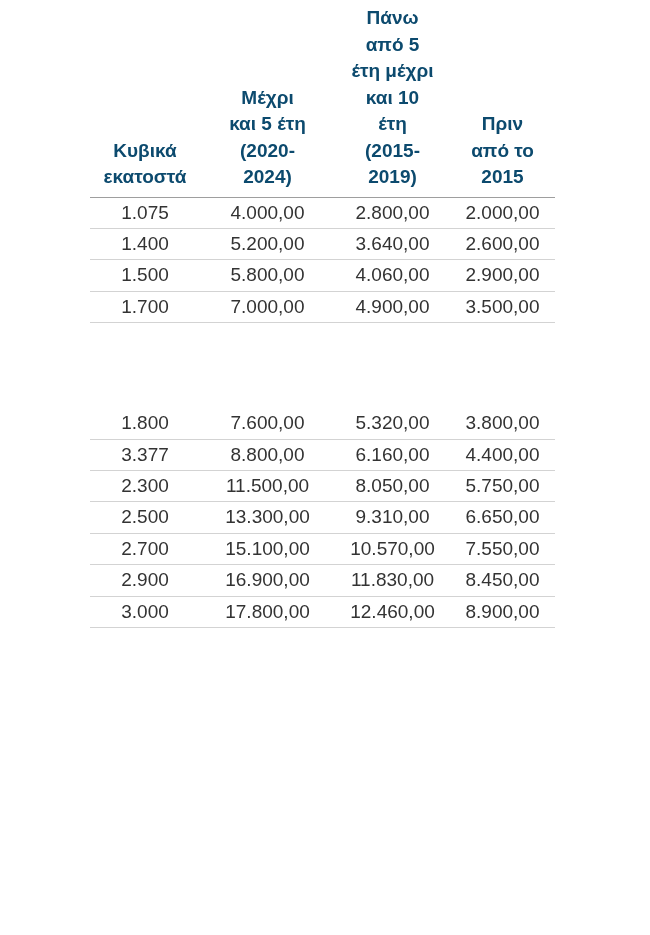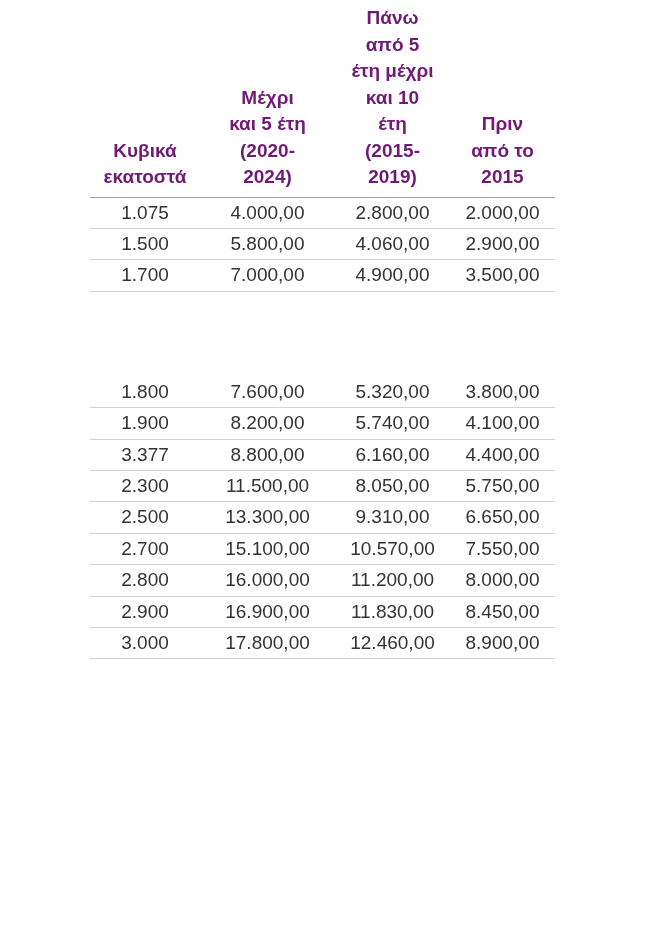--- a/index.html
+++ b/index.html
@@ -31,21 +31,21 @@
   table.fees th {
     font-weight: bold;
     text-align: center;
     vertical-align: bottom;
     white-space: pre-line;
     line-height: 26.5px;
     height: 197px;
     box-sizing: border-box;
     padding: 0 2px 6px 2px;
     border-bottom: 1px solid #9e9e9e;
-    color: #701a75;
+    color: #0c4a6e;
   }
   table.fees td {
     text-align: center;
     vertical-align: middle;
     height: 30.4px;
     line-height: 30.4px;
     padding: 0;
     border-bottom: 1px solid #d3d3d3;
     color: #333333;
   }
@@ -86,20 +86,26 @@
       </tr>
     </thead>
     <tbody>
         <tr>
           <td>1.075</td>
           <td>4.000,00</td>
           <td>2.800,00</td>
           <td>2.000,00</td>
         </tr>
         <tr>
+          <td>1.400</td>
+          <td>5.200,00</td>
+          <td>3.640,00</td>
+          <td>2.600,00</td>
+        </tr>
+        <tr>
           <td>1.500</td>
           <td>5.800,00</td>
           <td>4.060,00</td>
           <td>2.900,00</td>
         </tr>
         <tr>
           <td>1.700</td>
           <td>7.000,00</td>
           <td>4.900,00</td>
           <td>3.500,00</td>
@@ -117,26 +123,20 @@
         <col class="c4">
     </colgroup>
     <tbody>
         <tr>
           <td>1.800</td>
           <td>7.600,00</td>
           <td>5.320,00</td>
           <td>3.800,00</td>
         </tr>
         <tr>
-          <td>1.900</td>
-          <td>8.200,00</td>
-          <td>5.740,00</td>
-          <td>4.100,00</td>
-        </tr>
-        <tr>
           <td>3.377</td>
           <td>8.800,00</td>
           <td>6.160,00</td>
           <td>4.400,00</td>
         </tr>
         <tr>
           <td>2.300</td>
           <td>11.500,00</td>
           <td>8.050,00</td>
           <td>5.750,00</td>
@@ -147,26 +147,20 @@
           <td>9.310,00</td>
           <td>6.650,00</td>
         </tr>
         <tr>
           <td>2.700</td>
           <td>15.100,00</td>
           <td>10.570,00</td>
           <td>7.550,00</td>
         </tr>
         <tr>
-          <td>2.800</td>
-          <td>16.000,00</td>
-          <td>11.200,00</td>
-          <td>8.000,00</td>
-        </tr>
-        <tr>
           <td>2.900</td>
           <td>16.900,00</td>
           <td>11.830,00</td>
           <td>8.450,00</td>
         </tr>
         <tr>
           <td>3.000</td>
           <td>17.800,00</td>
           <td>12.460,00</td>
           <td>8.900,00</td>

